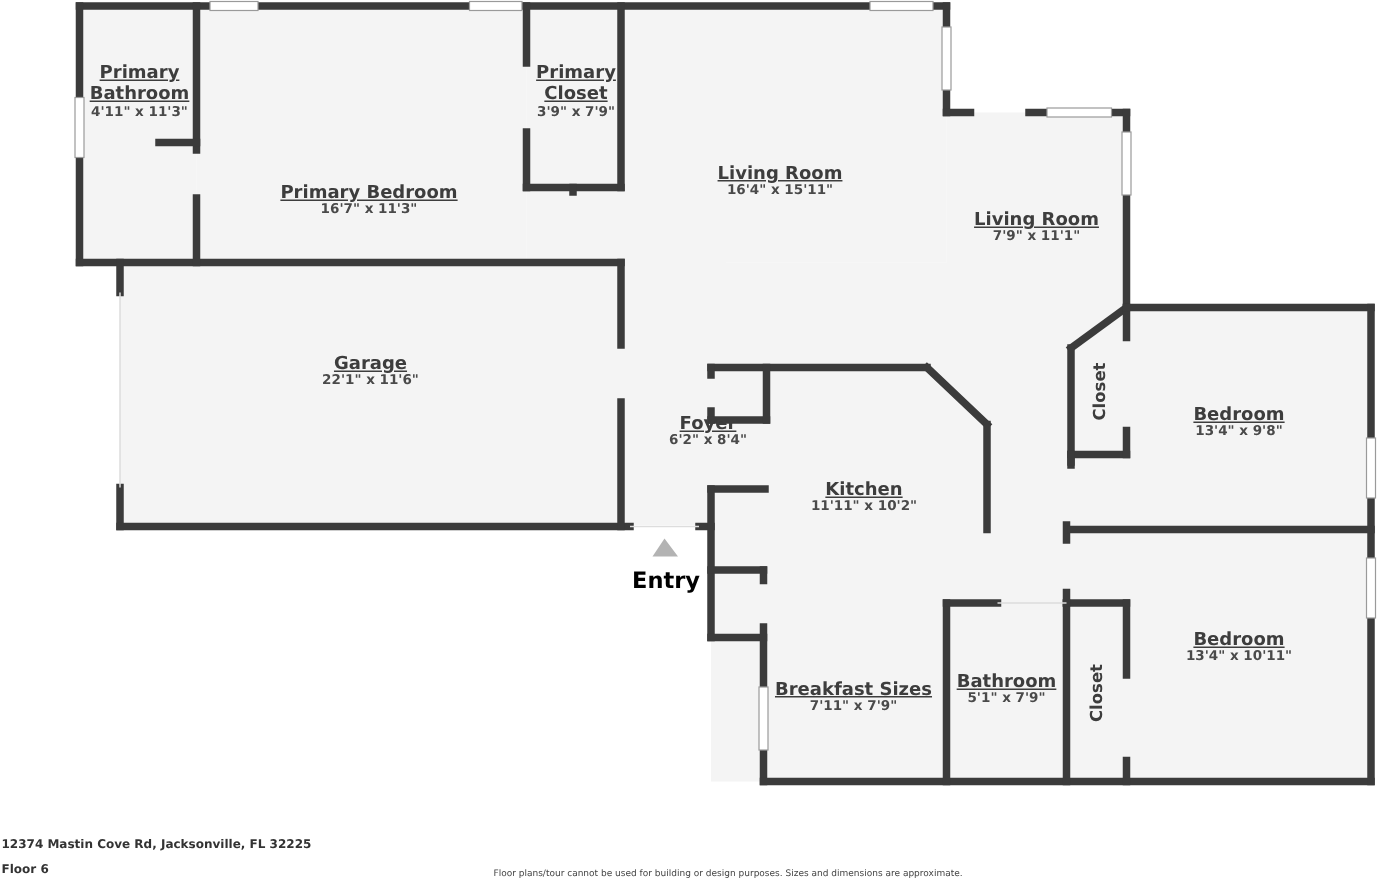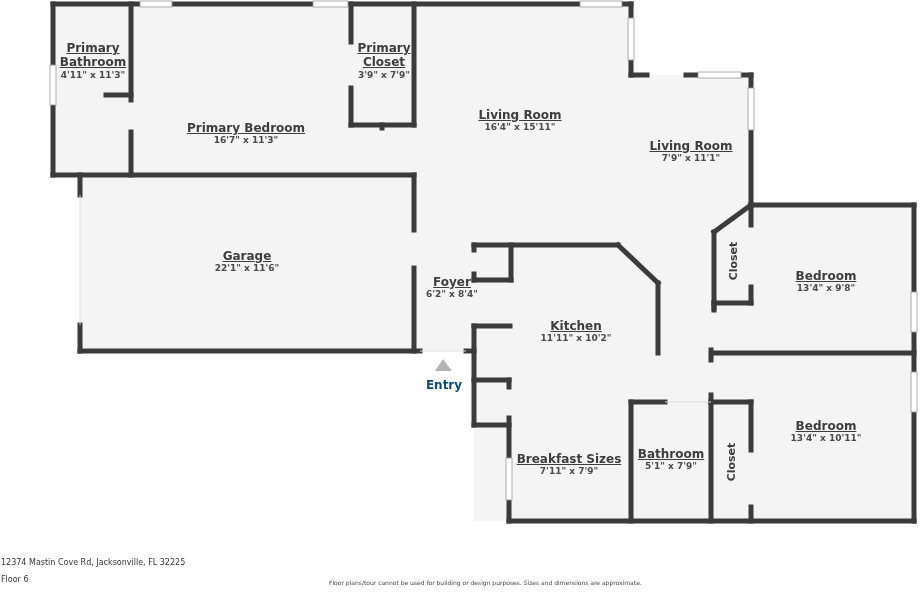--- a/index.html
+++ b/index.html
@@ -2,22 +2,22 @@
 <html><head>
 <meta charset="utf-8">
 <style>
   html, body { margin: 0; padding: 0; background: #ffffff; }
   body { width: 920px; height: 593px; position: relative; overflow: hidden; font-family: "DejaVu Sans", sans-serif; }
   svg.plan { position: absolute; left: 0; top: 0; }
   .label { position: absolute; text-align: center; color: #3d3d3d; transform: translate(-50%, 0); white-space: nowrap; line-height: 1.2; }
   .label .name { font-size: 12px; font-weight: bold; text-decoration: underline; }
   .label .dim { font-size: 9px; font-weight: bold; color: #4a4a4a; }
   .vlabel { position: absolute; font-size: 11px; font-weight: bold; color: #3d3d3d; transform: translate(-50%, -50%) rotate(-90deg); white-space: nowrap; }
-  .entry { position: absolute; font-size: 12px; font-weight: bold; color: #0c4a6e; transform: translate(-50%,0); }
-  .footer { position: absolute; font-size: 8px; font-weight: normal; color: #333; white-space: nowrap; }
+  .entry { position: absolute; font-size: 15px; font-weight: bold; color: #000000; transform: translate(-50%,0); }
+  .footer { position: absolute; font-size: 8px; font-weight: bold; color: #333; white-space: nowrap; }
   .disclaimer { position: absolute; font-size: 6px; color: #444; white-space: nowrap; }
 </style>
 </head>
 <body>
 
 <svg class="plan" width="920" height="593" viewBox="0 0 920 593">
 
   <g fill="#f4f4f4">
     <rect x="53" y="4" width="78" height="171"></rect>
     <rect x="131" y="4" width="220" height="171"></rect>
@@ -145,25 +145,25 @@
   <div class="dim">3'9" x 7'9"</div>
 </div>
 <div class="label" style="left:520px; top:108px;">
   <div class="name">Living Room</div>
   <div class="dim">16'4" x 15'11"</div>
 </div>
 <div class="label" style="left:691px; top:139px;">
   <div class="name">Living Room</div>
   <div class="dim">7'9" x 11'1"</div>
 </div>
-<div class="label" style="left:247px; top:249px;">
+<div class="label" style="left:247px; top:235px;">
   <div class="name">Garage</div>
   <div class="dim">22'1" x 11'6"</div>
 </div>
-<div class="label" style="left:452px; top:275px;">
+<div class="label" style="left:472px; top:275px;">
   <div class="name">Foyer</div>
   <div class="dim">6'2" x 8'4"</div>
 </div>
 <div class="label" style="left:576px; top:319px;text-align:center;">
   <div class="name">Kitchen</div>
   <div class="dim">11'11" x 10'2"</div>
 </div>
 <div class="label" style="left:826px; top:269px;">
   <div class="name">Bedroom</div>
   <div class="dim">13'4" x 9'8"</div>

